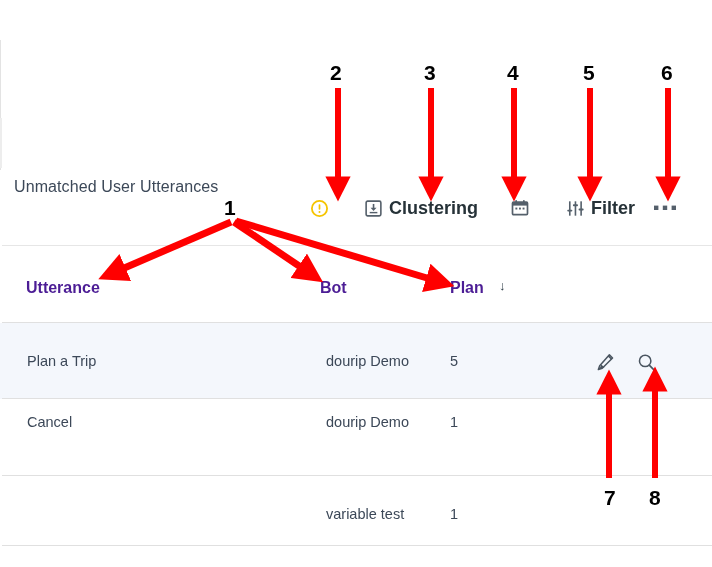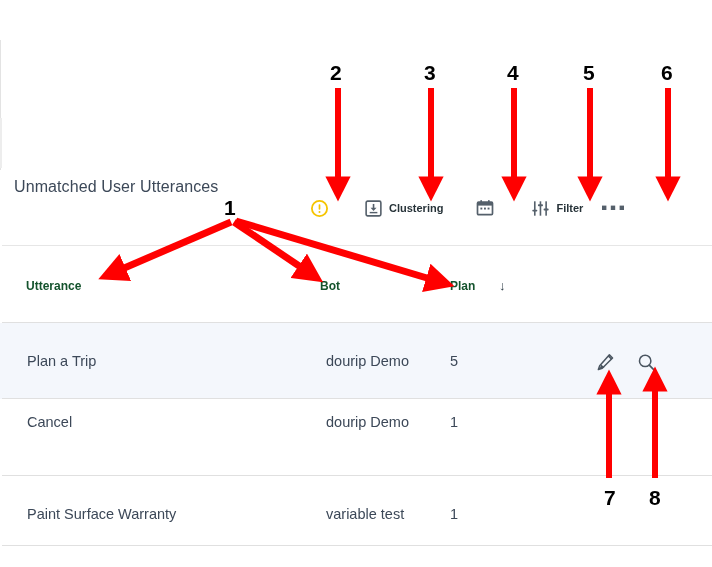--- a/index.html
+++ b/index.html
@@ -65,21 +65,21 @@
   .tool-btn {
     display: flex;
     align-items: center;
     gap: 7px;
     background: transparent;
     border: none;
     padding: 0;
     cursor: pointer;
     color: #263238;
     font-family: "Liberation Sans", sans-serif;
-    font-size: 11px;
+    font-size: 18px;
     font-weight: bold;
     white-space: nowrap;
   }
   .tool-icon {
     display: inline-flex;
     align-items: center;
     justify-content: center;
   }
 
   
@@ -110,23 +110,23 @@
     position: absolute;
     left: 2px;
     width: 710px;
     height: 1px;
     background: #e0e0e0;
   }
 
   
   #thead-row { top: 0px; height: 76px; }
   .th {
-    font-size: 12px;
+    font-size: 16px;
     font-weight: bold;
-    color: #14532d;
+    color: #4c1d95;
     top: 33px;
   }
   #th-utterance { left: 26px; }
   #th-bot { left: 320px; }
   #th-count { left: 450px; }
   #sort-arrow {
     position: absolute;
     left: 499px; top: 32px;
     font-size: 13px;
     color: #2b3a45;
@@ -293,21 +293,20 @@
 
     <div class="trow tbody-row" style="top:138px;">
       <span class="cell td td-utterance">Cancel</span>
       <span class="cell td td-bot">dourip Demo</span>
       <span class="cell td td-count">1</span>
     </div>
 
     <div class="rule" style="top:229px;"></div>
 
     <div class="trow tbody-row" style="top:230px;">
-      <span class="cell td td-utterance">Paint Surface Warranty</span>
       <span class="cell td td-bot">variable test</span>
       <span class="cell td td-count">1</span>
     </div>
 
     <div class="rule" style="top:299px;"></div>
   </div>
 </div>
 
 <div id="annotations">
   <svg width="712" height="567" viewBox="0 0 712 567">

